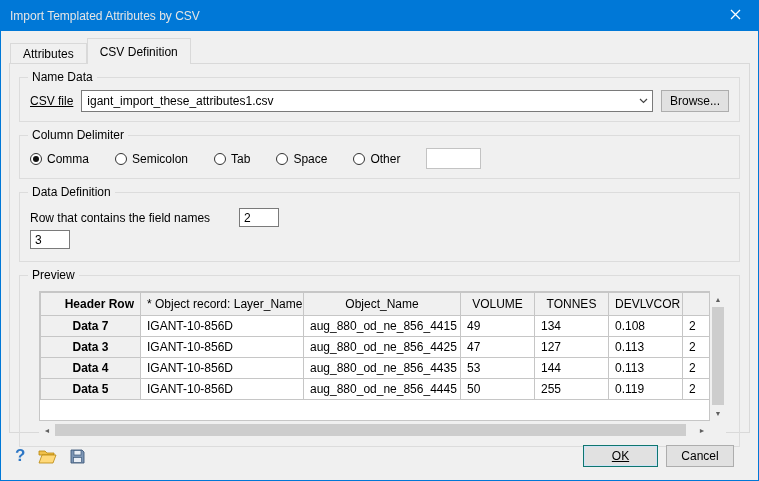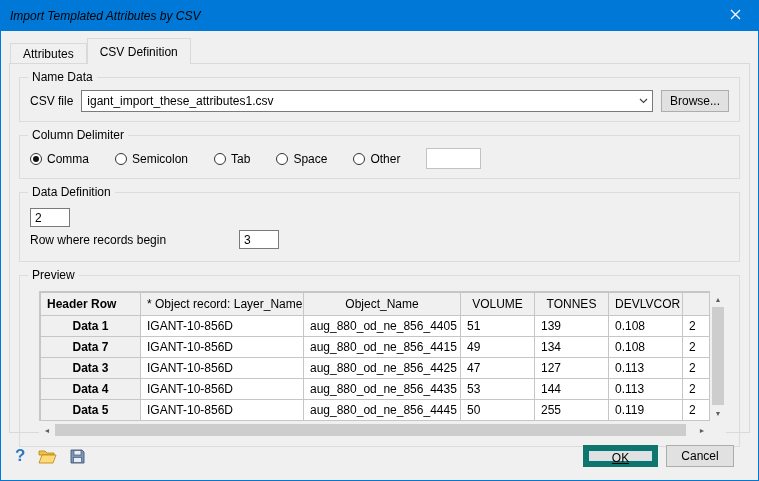--- a/index.html
+++ b/index.html
@@ -4,37 +4,37 @@
 <style>
   html,body { margin:0; padding:0; background:#ffffff; }
   * { box-sizing:border-box; }
   .dialog {
     position:relative; width:759px; height:481px;
     background:#f0f0f0; border:1px solid #0078d7;
     font-family:"Liberation Sans", sans-serif; font-size:12px; color:#000;
     overflow:hidden;
   }
   
-  .titlebar { height:30px; background:#0078d7; color:#000000; display:flex; align-items:center;font-style:italic; }
+  .titlebar { height:30px; background:#0078d7; color:#e5e5e5; display:flex; align-items:center; }
   .titlebar .title { flex:1; padding-left:9px; font-size:12px; }
   .close-btn { width:45px; height:30px; display:flex; align-items:center; justify-content:center; cursor:pointer; }
   
   .tabbar { position:absolute; top:37px; left:9px; display:flex; align-items:flex-end; height:26px; z-index:3; }
   .tab { display:inline-flex; align-items:center; padding:0 12px; background:#f0f0f0;
          border:1px solid #d9d9d9; cursor:default; }
   .tab.active { height:26px; border-bottom:none; z-index:4; }
   .tab.inactive { height:20px; margin-bottom:1px; border-bottom:none; background:#f0f0f0; }
   .panel { position:absolute; top:62px; left:8px; width:741px; height:370px;
            border:1px solid #d9d9d9; background:#f0f0f0; }
   
   .group { position:relative; border:1px solid #dcdcdc; margin:13px 9px 0 9px; padding:12px 10px 9px 10px; }
   .group-label { position:absolute; top:-8px; left:8px; background:#f0f0f0; padding:0 4px; }
   
   .file-row { display:flex; align-items:center; gap:8px; }
-  .file-row > label { white-space:nowrap; }
+  .file-row > label { white-space:nowrap;text-decoration:underline; }
   .combo { flex:1; height:22px; border:1px solid #7a7a7a; background:#fff; display:flex; align-items:center; }
   .combo input { flex:1; min-width:0; height:100%; border:none; outline:none; padding:0 5px;
                  font:inherit; background:transparent; }
   .combo-arrow { width:17px; display:flex; align-items:center; justify-content:center; }
   button { height:22px; min-width:68px; padding:0 8px; background:#e1e1e1; border:1px solid #adadad;
            font:inherit; cursor:pointer; }
   
   .delims { display:flex; align-items:center; }
   .radio { display:inline-flex; align-items:center; gap:5px; margin-right:26px; cursor:pointer; }
   .rb { width:12px; height:12px; border:1px solid #333; border-radius:50%; background:#fff; position:relative; flex:none; }
@@ -46,37 +46,37 @@
   .def-row label { width:209px; }
   .def-row input { width:40px; height:19px; border:1px solid #7a7a7a; font:inherit; padding:0 4px; background:#fff; }
   
   .preview-grid { display:grid; grid-template-columns:671px 16px; grid-template-rows:130px 16px;
                   margin:3px 0 0 9px; }
   .table-clip { overflow:hidden; width:671px; height:130px; background:#fff; border:1px solid #c6c6c6; }
   table { border-collapse:collapse; table-layout:fixed; width:716px; }
   th, td { border:1px solid #c6c6c6; padding:2px 6px; overflow:hidden; white-space:nowrap; font-weight:normal; }
   thead th { background:#f0f0f0; text-align:center; height:23px; }
   tbody td { height:21px; background:#fff; text-align:left; }
-  th.rowhdr-h { font-weight:bold; text-align:left; }
+  th.rowhdr-h { font-weight:bold; text-align:right; }
   td.rowhdr { font-weight:bold; text-align:center; background:#f0f0f0; }
   
   .vscroll { width:16px; height:130px; background:#f0f0f0; display:flex; flex-direction:column; }
   .hscroll { width:671px; height:16px; background:#f0f0f0; display:flex; margin-top:1px; }
   .sb-btn { flex:none; width:16px; height:16px; display:flex; align-items:center; justify-content:center;
             color:#606060; font-size:7px; cursor:pointer; }
   .vs-thumb { flex:1; margin:0 2px; background:#cdcdcd; }
   .hs-thumb { flex:1; margin:2px 8px 2px 0; background:#cdcdcd; }
   .sb-corner { background:#f0f0f0; }
   
   .footer { position:absolute; left:0; bottom:0; width:100%; height:48px;
             display:flex; align-items:center; padding:0 24px 0 14px; }
   .footer-icons { flex:1; display:flex; align-items:center; gap:13px; }
   .help-glyph { color:#2e77c5; font-weight:bold; font-size:17px; cursor:pointer; }
   .icon-btn { display:flex; align-items:center; cursor:pointer; }
-  .btn-ok { width:75px; border:6px solid #0f766e; box-shadow:inset 0 0 0 1px #cde3f7;text-decoration:underline; }
+  .btn-ok { width:75px; border:1px solid #0f766e; box-shadow:inset 0 0 0 1px #cde3f7;text-decoration:underline; }
   .btn-cancel { width:65px; margin-left:8px; }
 </style>
 </head>
 <body>
 
 <div class="dialog">
 
   <div class="titlebar">
     <span class="title">Import Templated Attributes by CSV</span>
     <div class="close-btn">
@@ -134,24 +134,24 @@
           <span class="rb"></span>
           <span>Other</span>
         </span>
         <input class="other-input" value="" style="">
       </div>
     </div>
 
     <div class="group">
       <span class="group-label">Data Definition</span>
       <div class="def-row">
+        <label>Row that contains the field names</label>
         <input value="2" style="">
       </div>
       <div class="def-row">
-        <label>Row where records begin</label>
         <input value="3" style="">
       </div>
     </div>
 
     <div class="group">
       <span class="group-label">Preview</span>
       <div class="preview-grid">
         <div class="table-clip">
           <table>
             <colgroup>
@@ -168,29 +168,20 @@
                 <th class="rowhdr-h">Header Row</th>
                 <th>* Object record: Layer_Name</th>
                 <th>Object_Name</th>
                 <th>VOLUME</th>
                 <th>TONNES</th>
                 <th>DEVLVCOR</th>
                 <th>S</th>
               </tr>
             </thead>
             <tbody>
-              <tr>
-                <td class="rowhdr">Data 1</td>
-                <td>IGANT-10-856D</td>
-                <td>aug_880_od_ne_856_4405</td>
-                <td>51</td>
-                <td>139</td>
-                <td>0.108</td>
-                <td>2</td>
-              </tr>
               <tr>
                 <td class="rowhdr">Data 7</td>
                 <td>IGANT-10-856D</td>
                 <td>aug_880_od_ne_856_4415</td>
                 <td>49</td>
                 <td>134</td>
                 <td>0.108</td>
                 <td>2</td>
               </tr>
               <tr>

